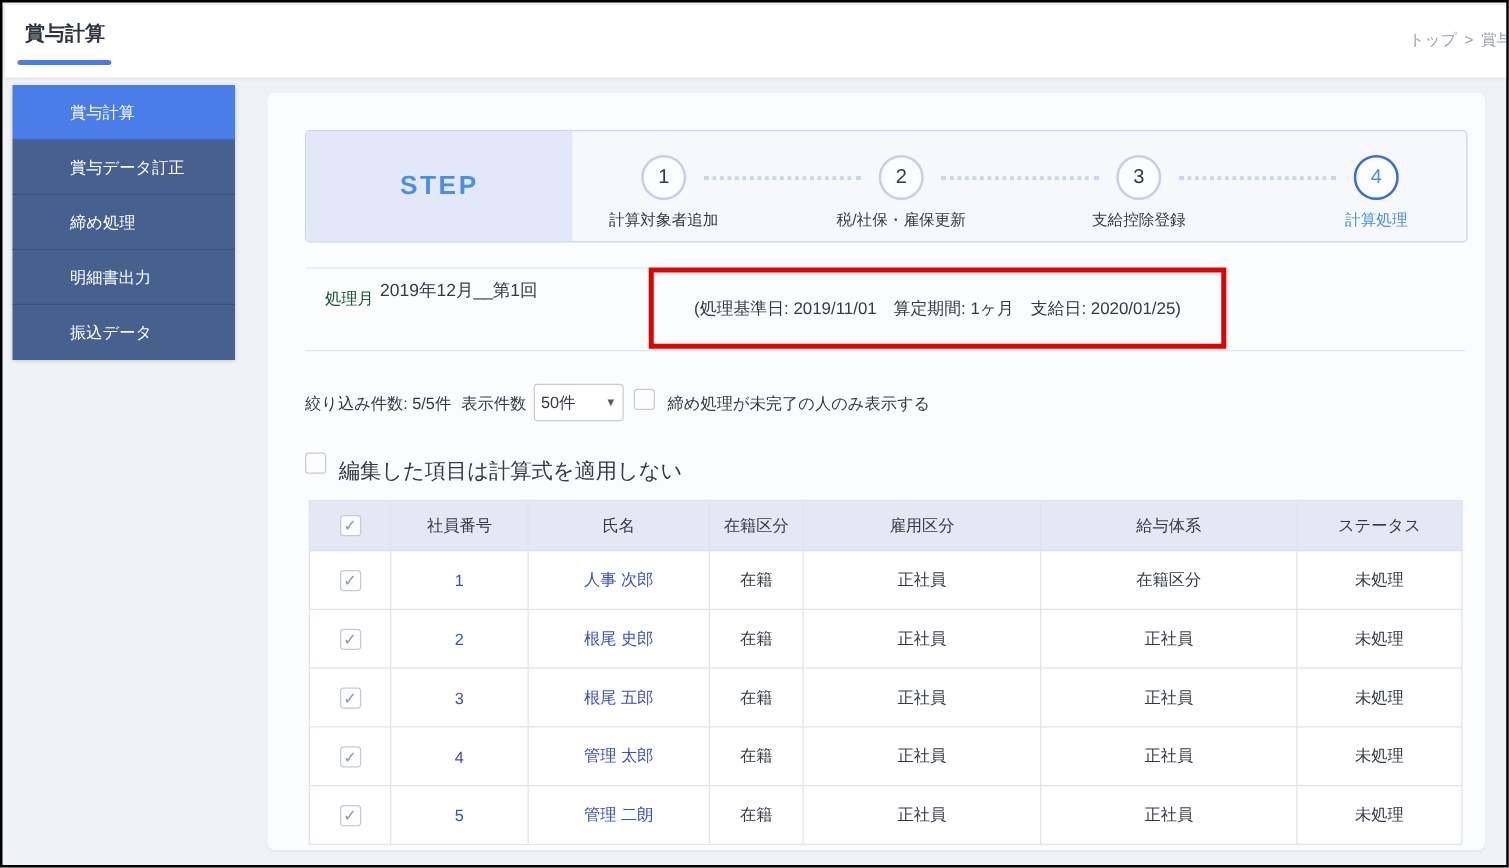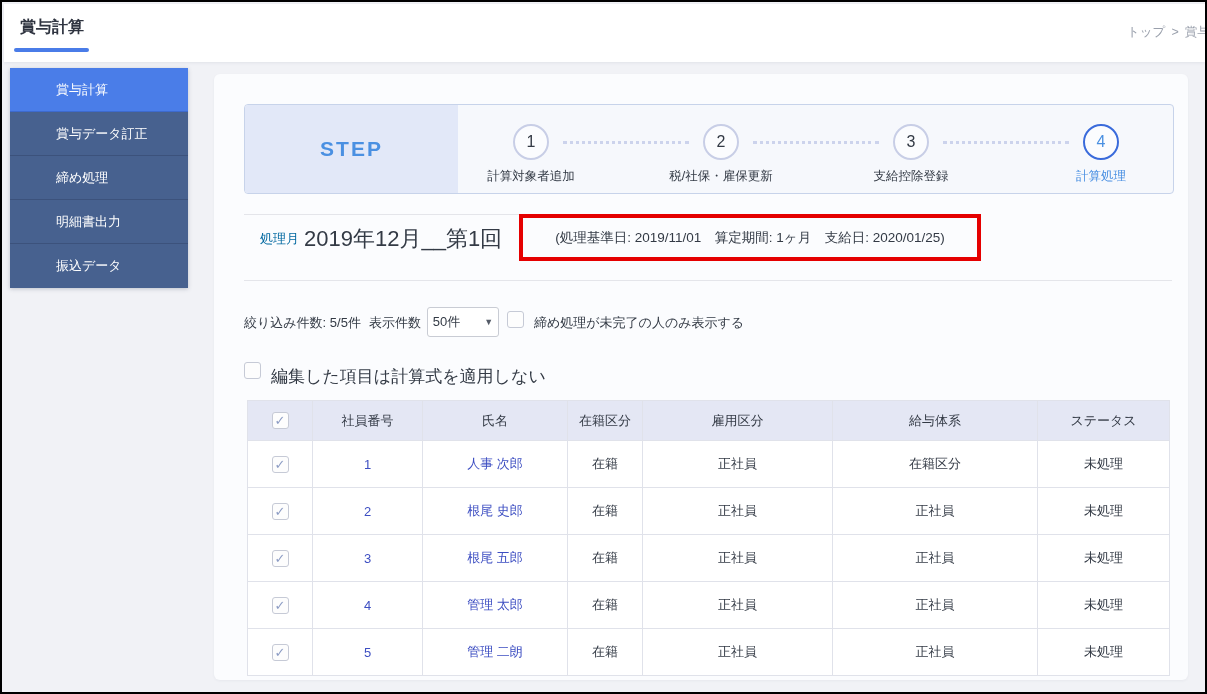--- a/index.html
+++ b/index.html
@@ -49,24 +49,24 @@
   .step-circle {
     width:36px; height:36px; border-radius:50%; border:2px solid #c8cee6; background:#fbfcfe;
     display:flex; align-items:center; justify-content:center; font-size:16px; color:#333a45;
   }
   .step-label { margin-top:8px; font-size:12.5px; color:#333a45; white-space:nowrap; }
   .step-item.active .step-circle { border-color:#3a6bdb; color:#4a90e2; }
   .step-item.active .step-label { color:#4a90e2; }
   .step-connector { position:absolute; top:36px; width:126px; height:0; border-top:3px dotted #ccd3ec; }
   
   .proc-topline { position:absolute; left:30px; top:140px; width:276px; height:1px; background:#e4e5ea; }
-  .proc-label { position:absolute; left:46px; top:156px; font-size:13px; color:#0369a1; }
-  .proc-value { position:absolute; left:90px; top:150px; font-size:22px; color:#333a45; }
+  .proc-label { position:absolute; left:46px; top:156px; font-size:13px; color:#14532d; }
+  .proc-value { position:absolute; left:90px; top:150px; font-size:14px; color:#333a45; }
   .proc-highlight {
-    position:absolute; left:305px; top:140px; width:462px; height:47px;
+    position:absolute; left:305px; top:140px; width:462px; height:65px;
     border:4px solid #e50000; display:flex; align-items:center; justify-content:center;
     font-size:13.5px; color:#333a45; white-space:nowrap; background:transparent;
   }
   .proc-divider { position:absolute; left:30px; top:206px; width:928px; height:1px; background:#e4e5ea; }
   
   .flt-count { position:absolute; left:30px; top:240px; font-size:13px; }
   .flt-display { position:absolute; left:155px; top:240px; font-size:13px; }
   .flt-select {
     position:absolute; left:213px; top:233px; width:72px; height:30px;
     border:1px solid #c9ccd4; border-radius:3px; background:#fff; cursor:pointer;

